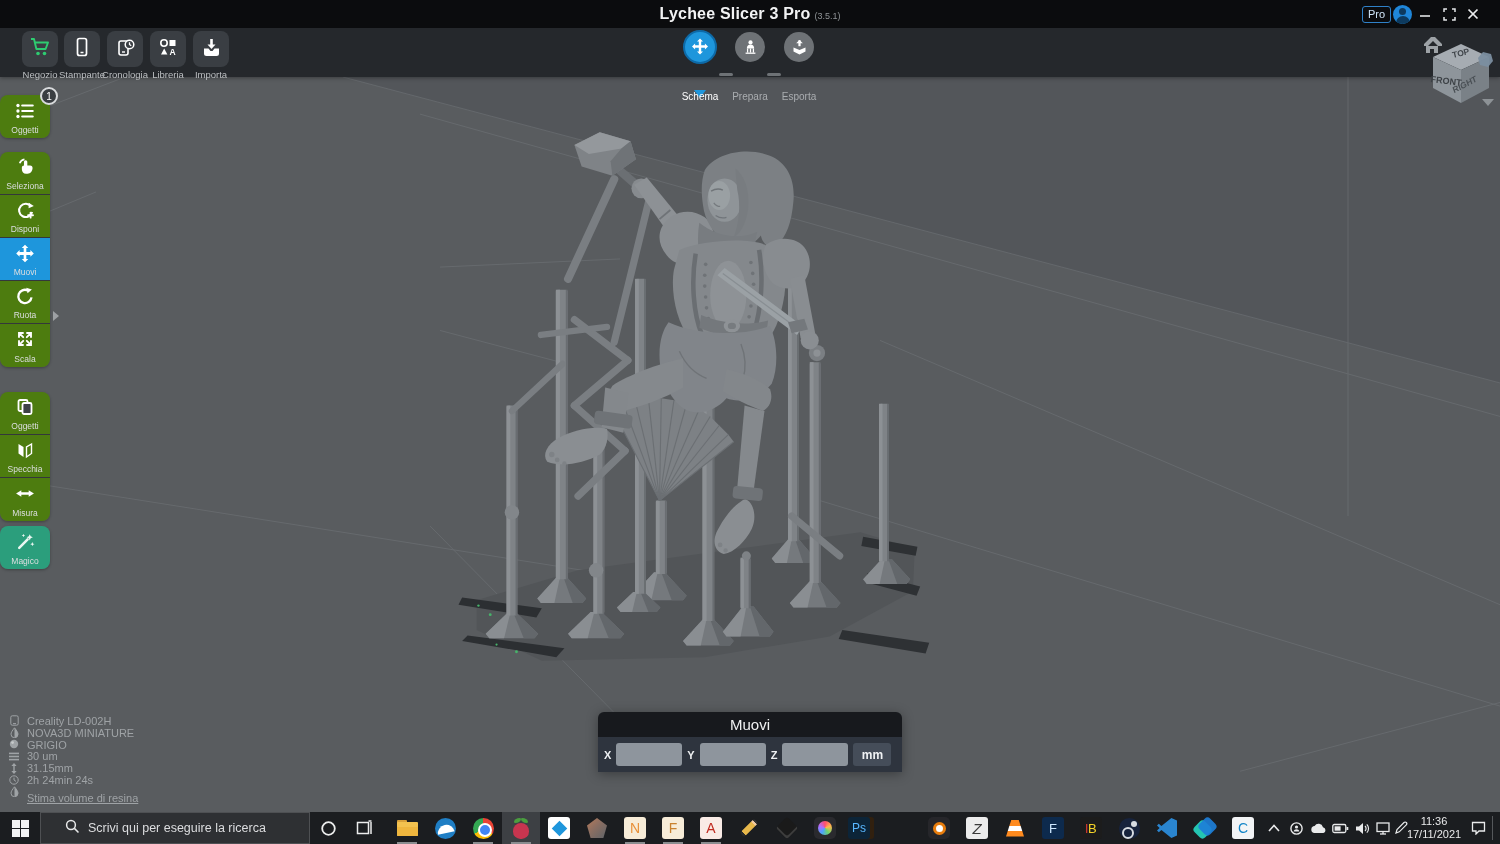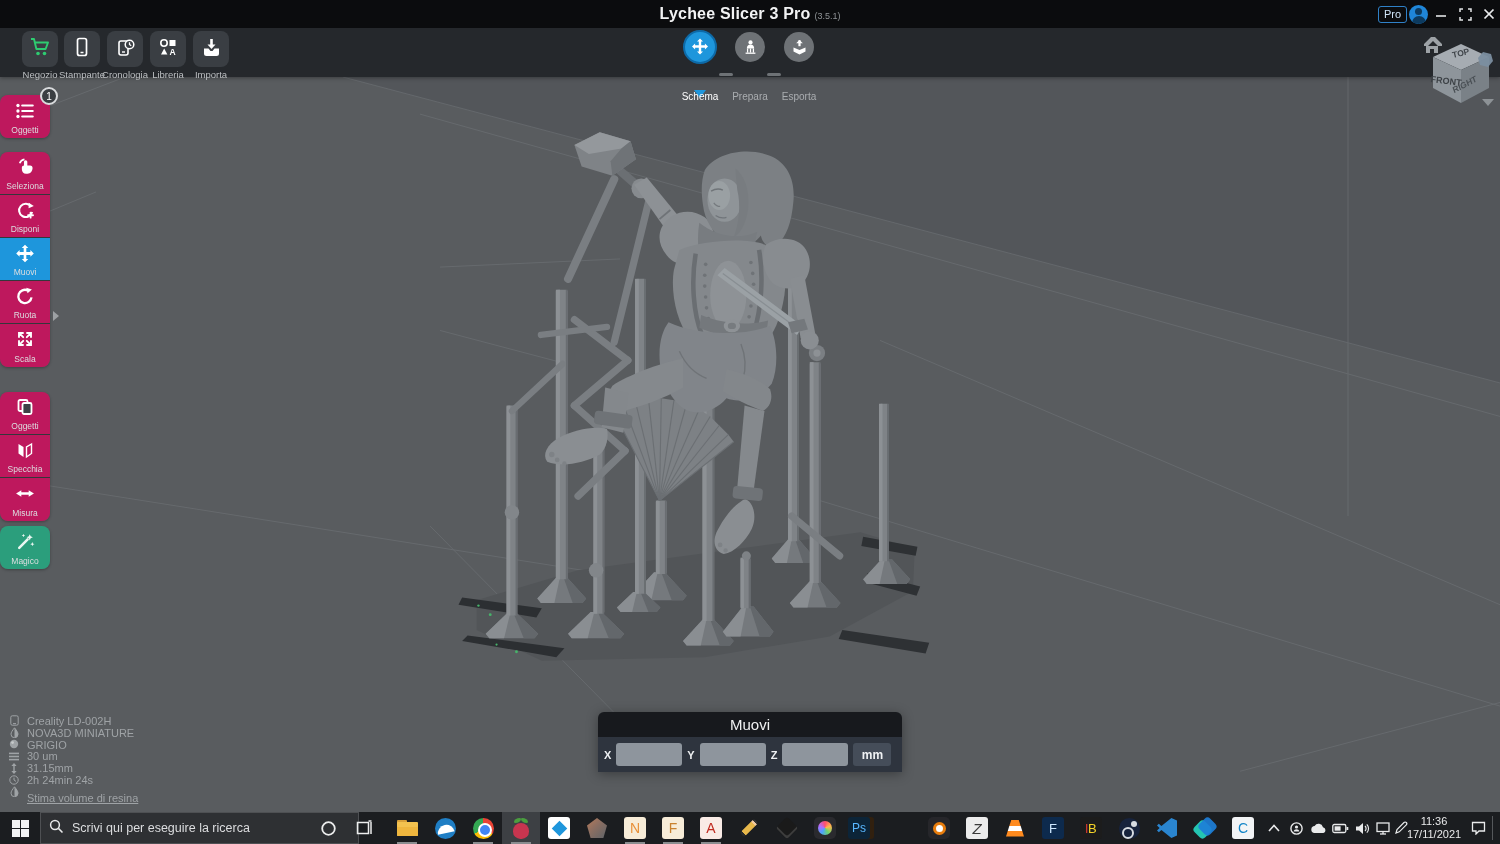--- a/index.html
+++ b/index.html
@@ -8,21 +8,21 @@
   #app { position:relative; width:1500px; height:844px; overflow:hidden; background:#595c5f; }
 
   
   .titlebar { position:absolute; left:0; top:0; width:1500px; height:28px; background:#0b0c0e; z-index:40; }
   .menu { position:absolute; left:6px; top:0; height:28px; display:flex; align-items:center; }
   .menu-item { color:#c9cbcd; font-size:13px; padding:0 16px 0 8px; cursor:default; }
   .menu-item:first-child { padding-left:6px; }
   .app-title { position:absolute; left:0; right:0; top:0; height:28px; text-align:center; line-height:28px; }
   .app-title .t { color:#f2f3f4; font-size:16px; font-weight:600; letter-spacing:.2px; }
   .app-title .v { color:#8f9396; font-size:9px; margin-left:4px; }
-  .tb-right { position:absolute; right:0; top:0; height:28px; display:flex; align-items:center; gap:2px; padding-right:0; }
+  .tb-right { position:absolute; right:0; top:0; height:28px; display:flex; align-items:center; gap:2px; padding-right:16px; }
   .pro-badge { border:1.5px solid #2f81c8; color:#cfe4f7; font-size:11px; border-radius:3px; padding:0 5px; height:17px; line-height:14px; }
   .avatar { width:19px; height:19px; border-radius:50%; background:#1f86d8; position:relative; overflow:hidden; }
   .avatar:before { content:""; position:absolute; left:6px; top:3.5px; width:7px; height:7px; border-radius:50%; background:#0d3a5e; }
   .avatar:after { content:""; position:absolute; left:2.5px; top:11px; width:14px; height:9px; border-radius:7px 7px 0 0; background:#0d3a5e; }
   .win-btn { width:22px; height:20px; display:flex; align-items:center; justify-content:center; color:#e3e5e7; font-size:13px; }
   .win-btn svg { display:block; }
 
   
   .toolbar { position:absolute; left:0; top:28px; width:1500px; height:49px; background:rgba(34,37,41,.94); z-index:30; box-shadow:0 1px 4px rgba(0,0,0,.35); }
   .tb-btn { position:absolute; top:3px; width:36px; height:36px; background:#3a3e43; border-radius:8px; display:flex; align-items:center; justify-content:center; }
@@ -37,21 +37,21 @@
   
   #viewport { position:absolute; left:0; top:77px; width:1500px; height:735px; background:#595c5f; overflow:visible; }
   #bgsvg,#modelsvg { position:absolute; left:0; top:0; }
 
   
   #cube-wrap { position:absolute; right:0; top:28px; width:100px; height:84px; z-index:35; }
 
   
   #sidebar { position:absolute; left:14px; top:95px; width:64px; z-index:20; }
   .sb-group { position:absolute; left:0; width:50px; border-radius:8px; overflow:hidden; box-shadow:0 1px 3px rgba(0,0,0,.3); }
-  .sb-btn { position:relative; width:50px; height:43px; background:#be185d; border-bottom:1px solid #34373b; }
+  .sb-btn { position:relative; width:50px; height:43px; background:#4d7c0f; border-bottom:1px solid #34373b; }
   .sb-btn:last-child { border-bottom:none; }
   .sb-btn.sel { background:#1e96dc; }
   .sb-btn.magic { background:#2b9e7c; }
   .sb-icon { position:absolute; left:50%; top:5px; transform:translateX(-50%); }
   .sb-label { position:absolute; left:0; bottom:3px; width:100%; text-align:center; font-size:8.5px; color:#dcdee0; }
   .badge { position:absolute; left:40px; top:-8px; width:18px; height:18px; border-radius:50%; background:#3a3e42; border:2px solid #d9dbdd; color:#fff; font-size:10px; display:flex; align-items:center; justify-content:center; z-index:21; }
   .submenu-arrow { position:absolute; left:53px; width:0; height:0; border-top:5px solid transparent; border-bottom:5px solid transparent; border-left:6px solid #9da0a3; }
 
   
   #print-info { position:absolute; left:8px; top:638px; z-index:20; }
@@ -69,21 +69,21 @@
   .mp-buttons { height:30px; display:flex; background:#1a1e24; gap:1px; border-radius:0 0 6px 6px; }
   .mp-btn { flex:1; background:#2c6e96; color:#a3bac8; font-size:12px; display:flex; align-items:center; justify-content:center; text-align:center; line-height:13px; padding-top:1px; overflow:visible; }
   .mp-btn:first-child { border-radius:0 0 0 6px; }
   .mp-btn:last-child { border-radius:0 0 6px 0; }
   .mp-btn.active { background:#2196dc; color:#ffffff; font-weight:bold; }
   .mp-btn.overflow { align-items:flex-start; }
 
   
   #taskbar { position:absolute; left:0; top:812px; width:1500px; height:32px; background:#1b1d20; z-index:50; }
   .start { position:absolute; left:0; top:0; width:40px; height:32px; display:flex; align-items:center; justify-content:center; }
-  .search-box { position:absolute; left:40px; top:0; width:319px; height:32px; background:#2e3033; border:1px solid #4e5053; display:flex; align-items:center; padding:0 8px; gap:8px; }
+  .search-box { position:absolute; left:40px; top:0; width:270px; height:32px; background:#2e3033; border:1px solid #4e5053; display:flex; align-items:center; padding:0 24px; gap:8px; }
   .search-box input { flex:1; background:transparent; border:none; outline:none; color:#e8e9ea; font-size:12.5px; font-family:inherit; }
   .search-box input::placeholder { color:#dcdddf; opacity:1; }
   .tb-sysico { position:absolute; top:0; width:36px; height:32px; display:flex; align-items:center; justify-content:center; }
   .app-cell { position:absolute; top:0; width:38px; height:32px; display:flex; align-items:center; justify-content:center; }
   .app-cell.active-app { background:#3d4044; }
   .app-cell.running:after { content:""; position:absolute; bottom:0; left:9px; width:20px; height:2px; background:#8a8d90; }
   .sq { border-radius:3px; width:22px; height:22px; display:flex; align-items:center; justify-content:center; }
   .tray { position:absolute; top:0; height:32px; display:flex; align-items:center; justify-content:center; }
   .clock { position:absolute; left:1404px; top:0; width:60px; height:32px; display:flex; flex-direction:column; align-items:center; justify-content:center; color:#e9eaeb; font-size:11px; line-height:13px; }
   .show-desktop { position:absolute; left:1492px; top:4px; width:1px; height:24px; background:#55585b; }

